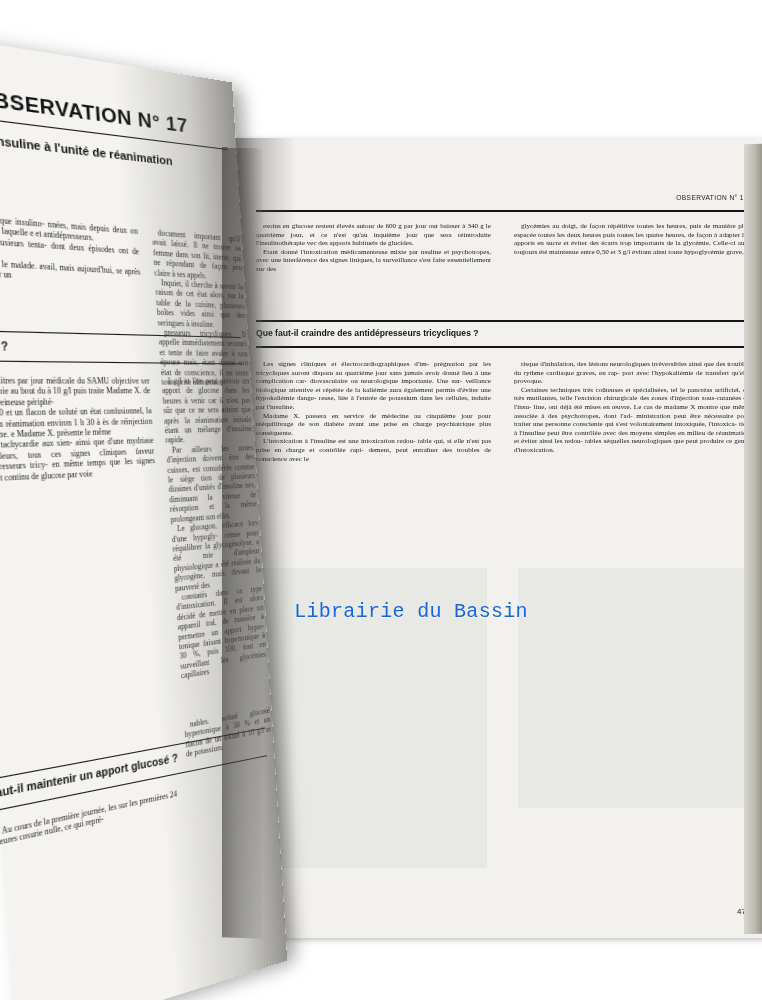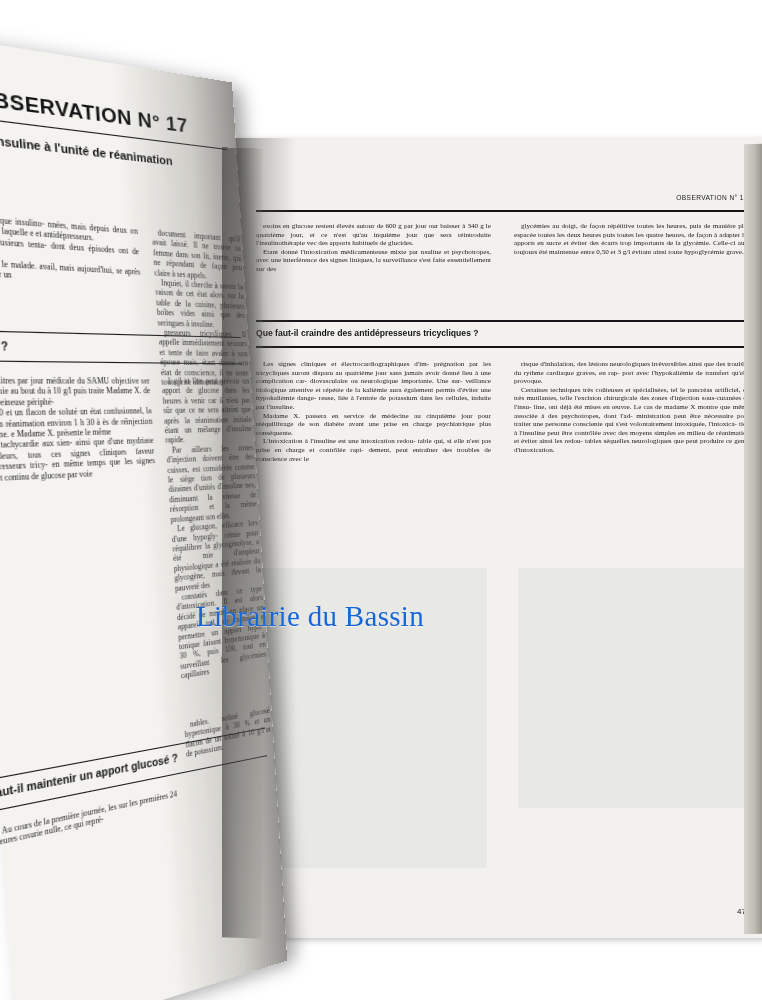--- a/index.html
+++ b/index.html
@@ -98,22 +98,23 @@
   }
   .lp-col{
     position:absolute;text-align:justify;color:#1b1b1d;
     font-size:7.2px;line-height:9.4px;
   }
   .lp-col p{margin:0;text-indent:6px;}
 
   
   .watermark{
     position:absolute;left:196px;top:600px;width:430px;
-    font-family:Liberation Serif, serif;
-    font-size:29px;color:#1766d6;
+    text-align:center;
+    font-family:Liberation Mono, monospace;
+    font-size:20px;color:#1766d6;
     text-shadow:0 1px 0 rgba(255,255,255,.5);
     letter-spacing:.3px;
   }
 
   
   .ghost{
     position:absolute;background:rgba(120,120,118,.07);
   }
 </style>
 </head>

